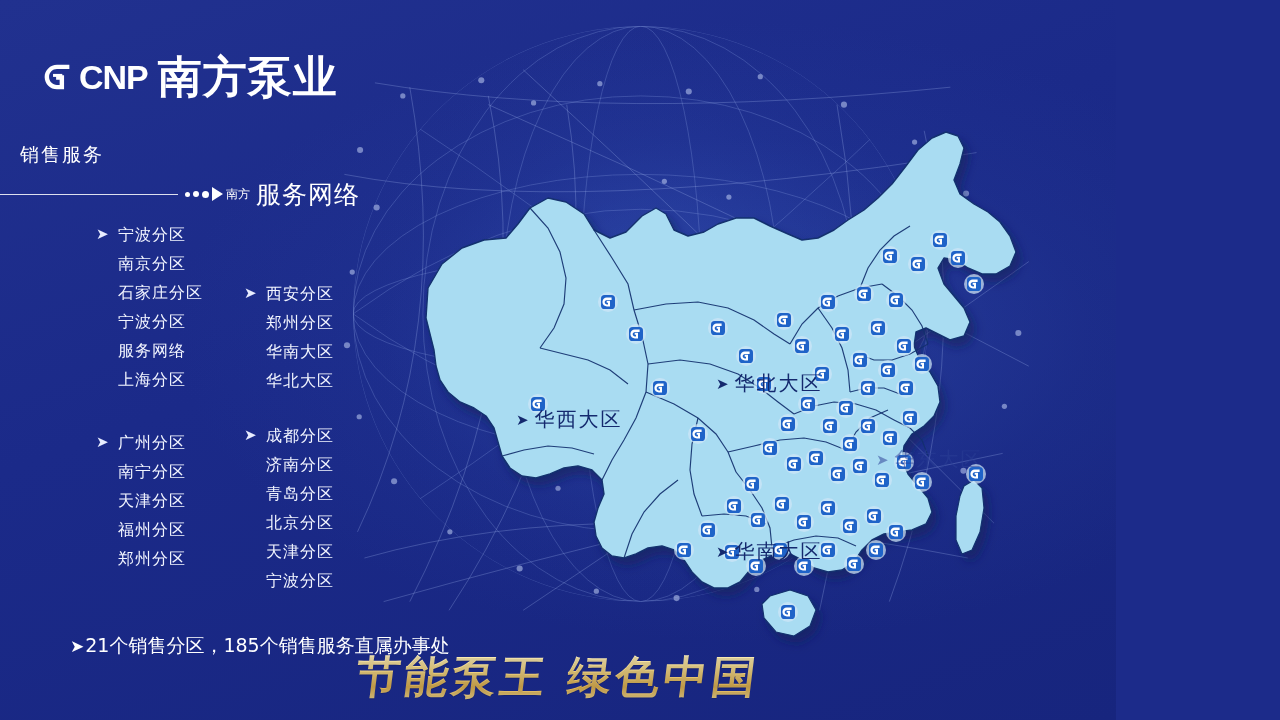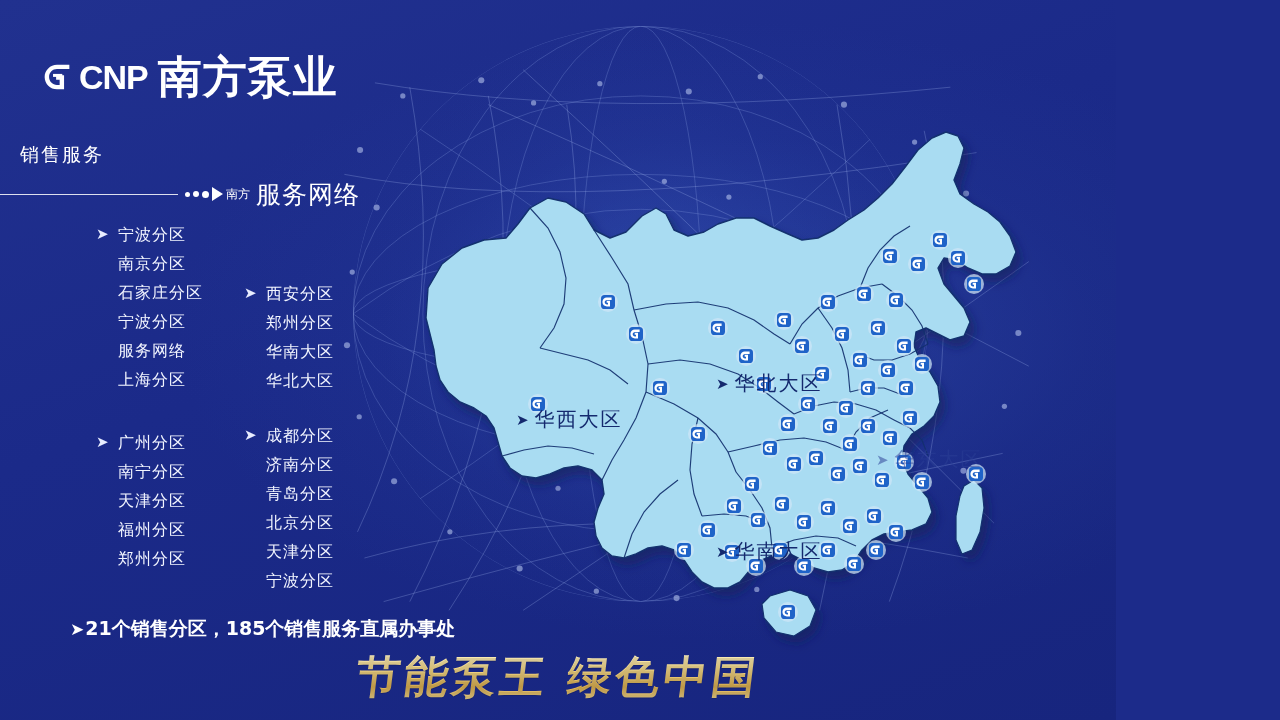--- a/index.html
+++ b/index.html
@@ -90,22 +90,22 @@
     font-size:15px; color:#e8edff; line-height:29px;
   }
 
   #col-east   { left:96px;  top:220px; }
   #col-west   { left:244px; top:279px; }
   #col-south  { left:96px;  top:428px; }
   #col-north  { left:244px; top:421px; }
 
   
   .summary{
-    position:absolute; left:70px; top:616px;
-    font-size:19px; font-weight:bold; color:#ffffff; letter-spacing:0px;
+    position:absolute; left:70px; top:633px;
+    font-size:19px; font-weight:normal; color:#ffffff; letter-spacing:0px;
     white-space:nowrap;
     font-family:"DejaVu Sans","Liberation Sans",sans-serif;
   }
   .summary .arw{ font-size:17px; margin-right:1px; }
 
   
   .slogan{
     position:absolute; left:0; right:0; top:648px;
     text-align:center;
     font-size:44px; font-weight:bold; letter-spacing:4px;

